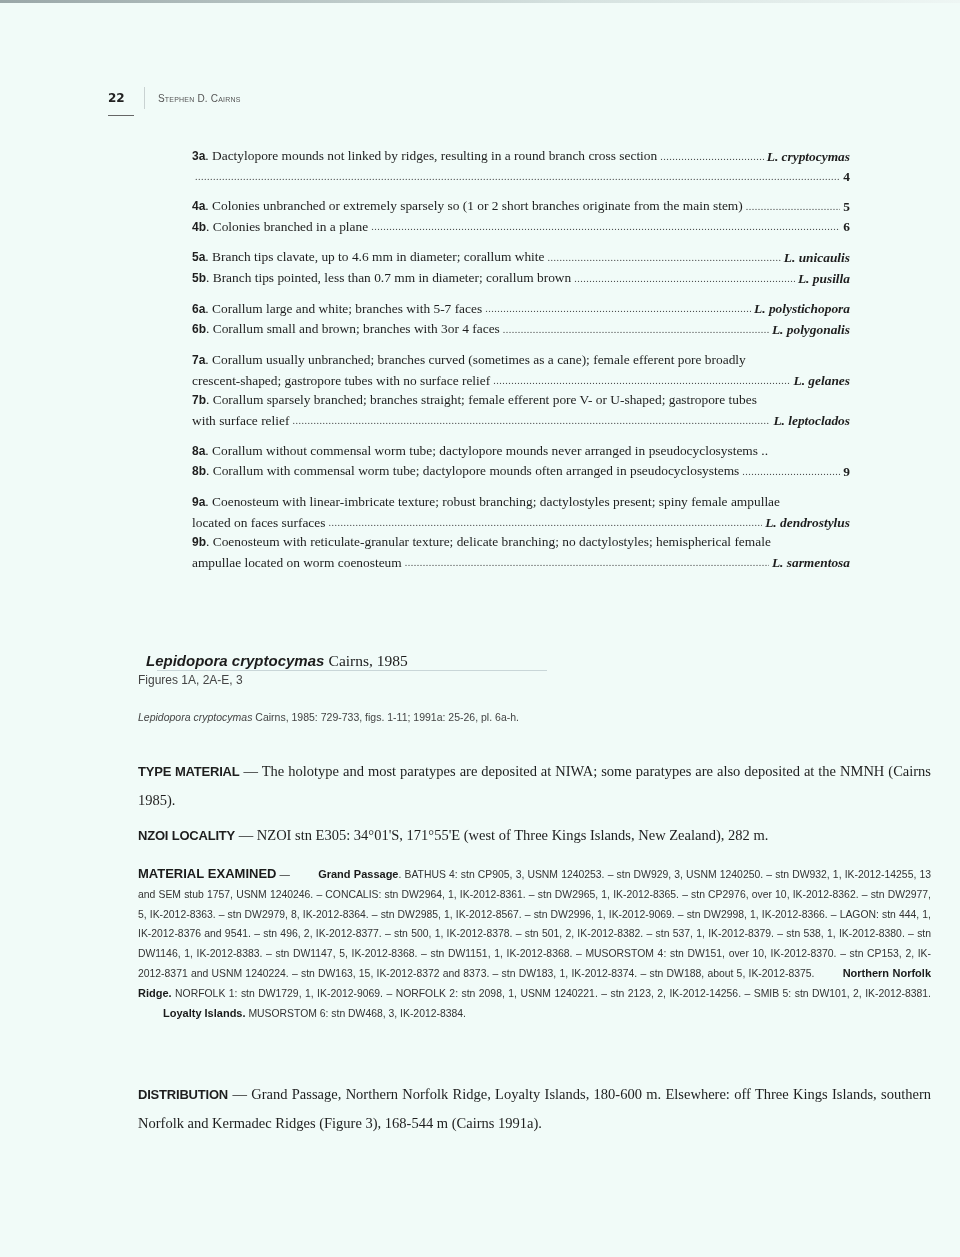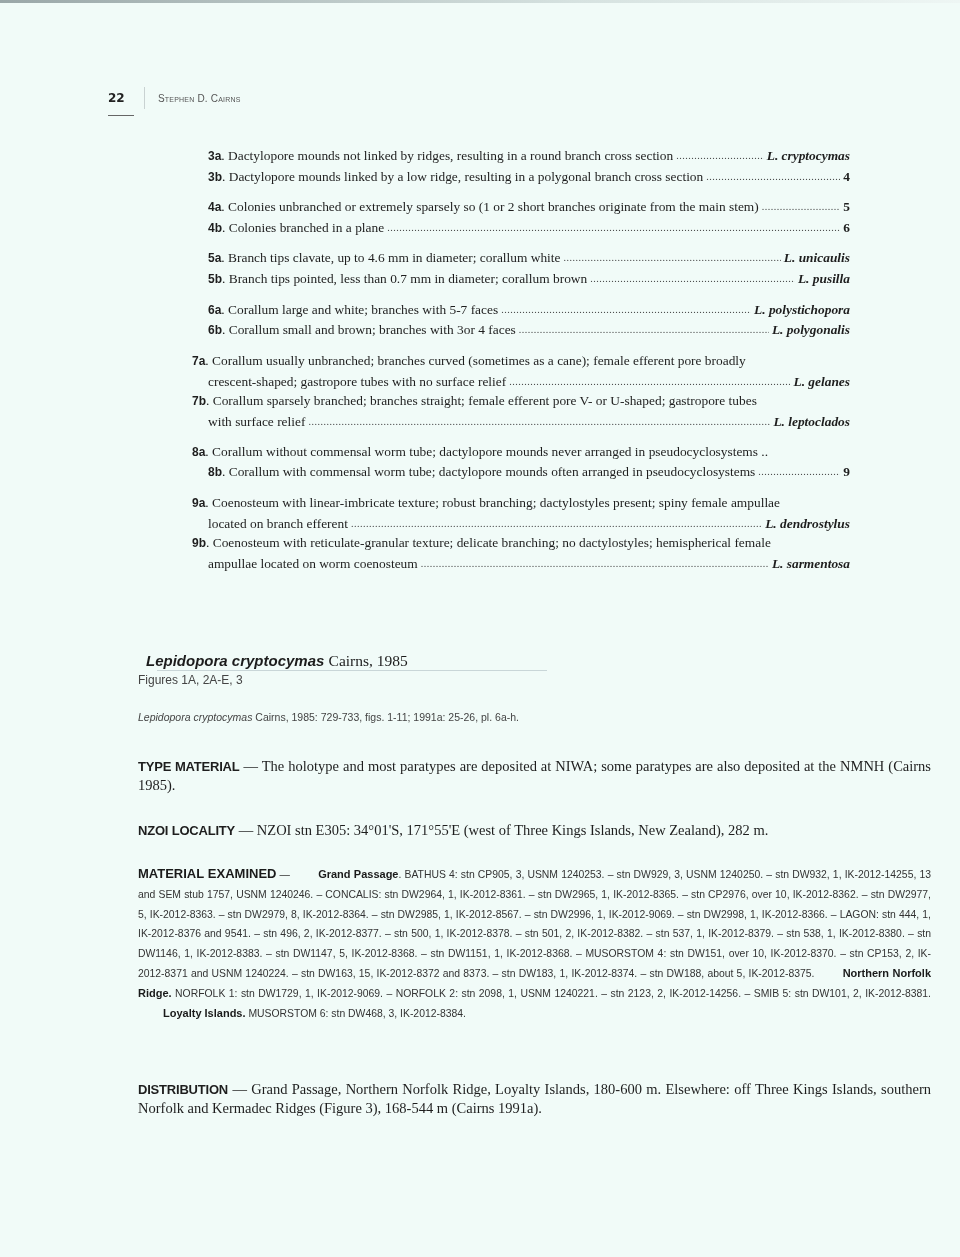--- a/index.html
+++ b/index.html
@@ -12,38 +12,38 @@
   .topbar { position:absolute; left:0; top:0; width:960px; height:3px; background:linear-gradient(90deg,#9aa7a8,#d6e2e0 60%,#eef6f4); }
 
   .runhead { position:absolute; left:108px; top:91px; height:30px; }
   .pagenum { position:absolute; left:0; top:0; font-family:"DejaVu Sans", sans-serif; font-weight:bold; font-size:12px; color:#222; }
   .pagenum-rule { position:absolute; left:0; top:24px; width:26px; height:1px; background:#666; }
   .vrule { position:absolute; left:36px; top:-4px; width:1px; height:22px; background:#c9d2d2; }
   .author { position:absolute; left:50px; top:2px; font-family:Liberation Sans, sans-serif; font-size:10px; letter-spacing:0.2px; color:#555; font-variant:small-caps; white-space:nowrap; }
 
   .key { position:absolute; left:192px; width:658px; font-family:"Liberation Serif", serif; font-size:13.4px; line-height:19.8px; color:#1e1e1e; }
   .couplet { margin-bottom:9.6px; }
-  .lead { display:flex; align-items:flex-start;margin-left:16px; }
+  .lead { display:flex; align-items:center; }
   .lead .txt { white-space:nowrap; }
   .lead .dots { flex:1; overflow:hidden; white-space:nowrap; margin:0 3px; color:#444; letter-spacing:0.5px; font-size:10px; }
   .lead .dots::after { content:"................................................................................................................................................................................................................................................................................................................"; }
   .lead .res { white-space:nowrap; font-weight:bold; }
   .lead .res.sp { font-style:italic; }
   .cid { font-family:"Liberation Sans", sans-serif; font-weight:bold; font-size:12px; }
   .just { text-align:justify; text-align-last:left; }
 
   .taxon { position:absolute; left:146px; top:652px; font-family:"Liberation Sans", sans-serif; font-size:15px; }
   .taxon .name { font-weight:bold; font-style:italic; }
   .taxon .auth { font-family:"Liberation Serif", serif; font-size:15.5px; }
   .taxon-rule { position:absolute; left:157px; top:670px; width:390px; height:1px; background:#c9d6d8; }
   .figs { position:absolute; left:138px; top:673px; font-family:"Liberation Sans", sans-serif; font-size:12px; color:#444; }
   .synonymy { position:absolute; left:138px; top:711px; font-family:"Liberation Sans", sans-serif; font-size:10.5px; color:#444; }
   .synonymy i { font-style:italic; }
 
-  .sect { position:absolute; left:138px; width:793px; font-family:"Liberation Serif", serif; font-size:14.5px; line-height:19px; color:#1e1e1e; text-align:justify; }
+  .sect { position:absolute; left:138px; width:793px; font-family:"Liberation Serif", serif; font-size:14.5px; line-height:29px; color:#1e1e1e; text-align:justify; }
   .sect .hd { font-family:"Liberation Sans", sans-serif; font-weight:bold; font-size:13px; letter-spacing:-0.2px; }
   .mat { position:absolute; left:138px; top:864px; width:793px; font-family:"Liberation Sans", sans-serif; font-size:10.4px; line-height:19.8px; color:#333; text-align:justify; }
   .mat .hd { font-weight:bold; font-size:13px; color:#1a1a1a; }
   .mat .loc { font-weight:bold; font-size:11px; color:#1a1a1a;padding-left:25px; }
 </style>
 </head>
 <body>
 
 <div class="page">
   <div class="topbar"></div>
@@ -56,21 +56,20 @@
   </div>
 
   <div class="key" style="top:146px;" id="key">
       <div class="couplet">
         <div class="lead">
           <span class="txt"><span class="cid">3a</span>. <span>Dactylopore mounds not linked by ridges, resulting in a round branch cross section</span></span>
           <span class="dots"></span>
           <span class="res sp">L. cryptocymas</span>
         </div>
         <div class="lead">
-          <span class="txt"><span class="cid">3b</span>. <span>Dactylopore mounds linked by a low ridge, resulting in a polygonal branch cross section</span></span>
           <span class="dots"></span>
           <span class="res">4</span>
         </div>
       </div>
       <div class="couplet">
         <div class="lead">
           <span class="txt"><span class="cid">4a</span>. <span>Colonies unbranched or extremely sparsely so (1 or 2 short branches originate from the main stem)</span></span>
           <span class="dots"></span>
           <span class="res">5</span>
         </div>
@@ -122,21 +121,21 @@
         <div class="just"><span class="cid">8a</span>. <span>Corallum without commensal worm tube; dactylopore mounds never arranged in pseudocyclosystems ..</span></div>
         <div class="lead">
           <span class="txt"><span class="cid">8b</span>. <span>Corallum with commensal worm tube; dactylopore mounds often arranged in pseudocyclosystems</span></span>
           <span class="dots"></span>
           <span class="res">9</span>
         </div>
       </div>
       <div class="couplet">
         <div class="just"><span class="cid">9a</span>. <span>Coenosteum with linear-imbricate texture; robust branching; dactylostyles present; spiny female ampullae</span></div>
         <div class="lead">
-          <span class="txt">located on branch efferent</span>
+          <span class="txt">located on faces surfaces</span>
           <span class="dots"></span>
           <span class="res sp">L. dendrostylus</span>
         </div>
         <div class="just"><span class="cid">9b</span>. <span>Coenosteum with reticulate-granular texture; delicate branching; no dactylostyles; hemispherical female</span></div>
         <div class="lead">
           <span class="txt">ampullae located on worm coenosteum</span>
           <span class="dots"></span>
           <span class="res sp">L. sarmentosa</span>
         </div>
       </div>

